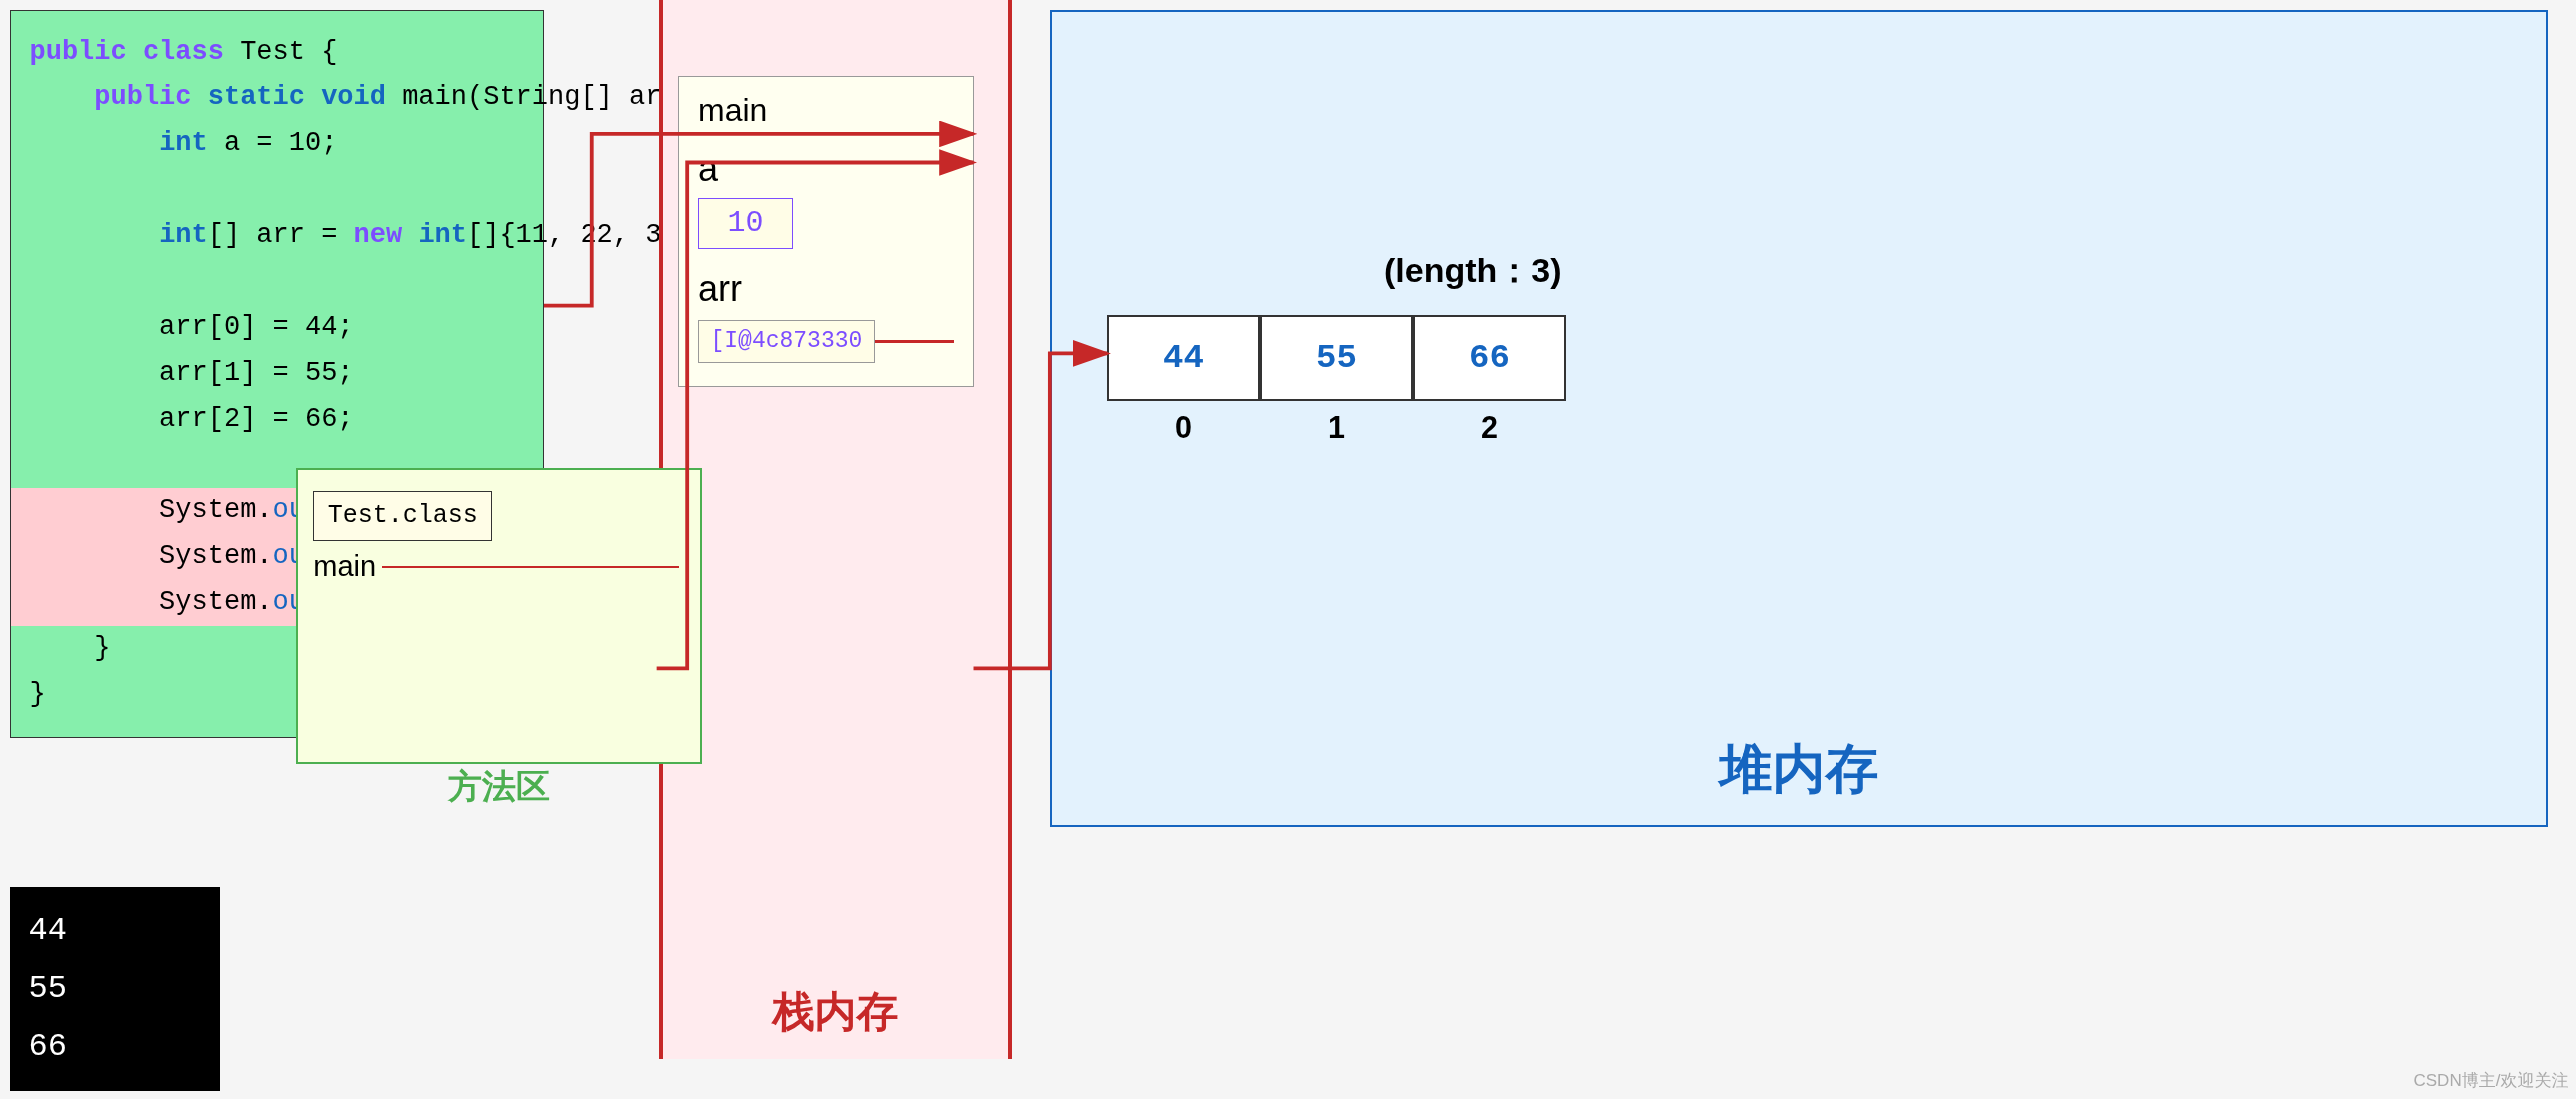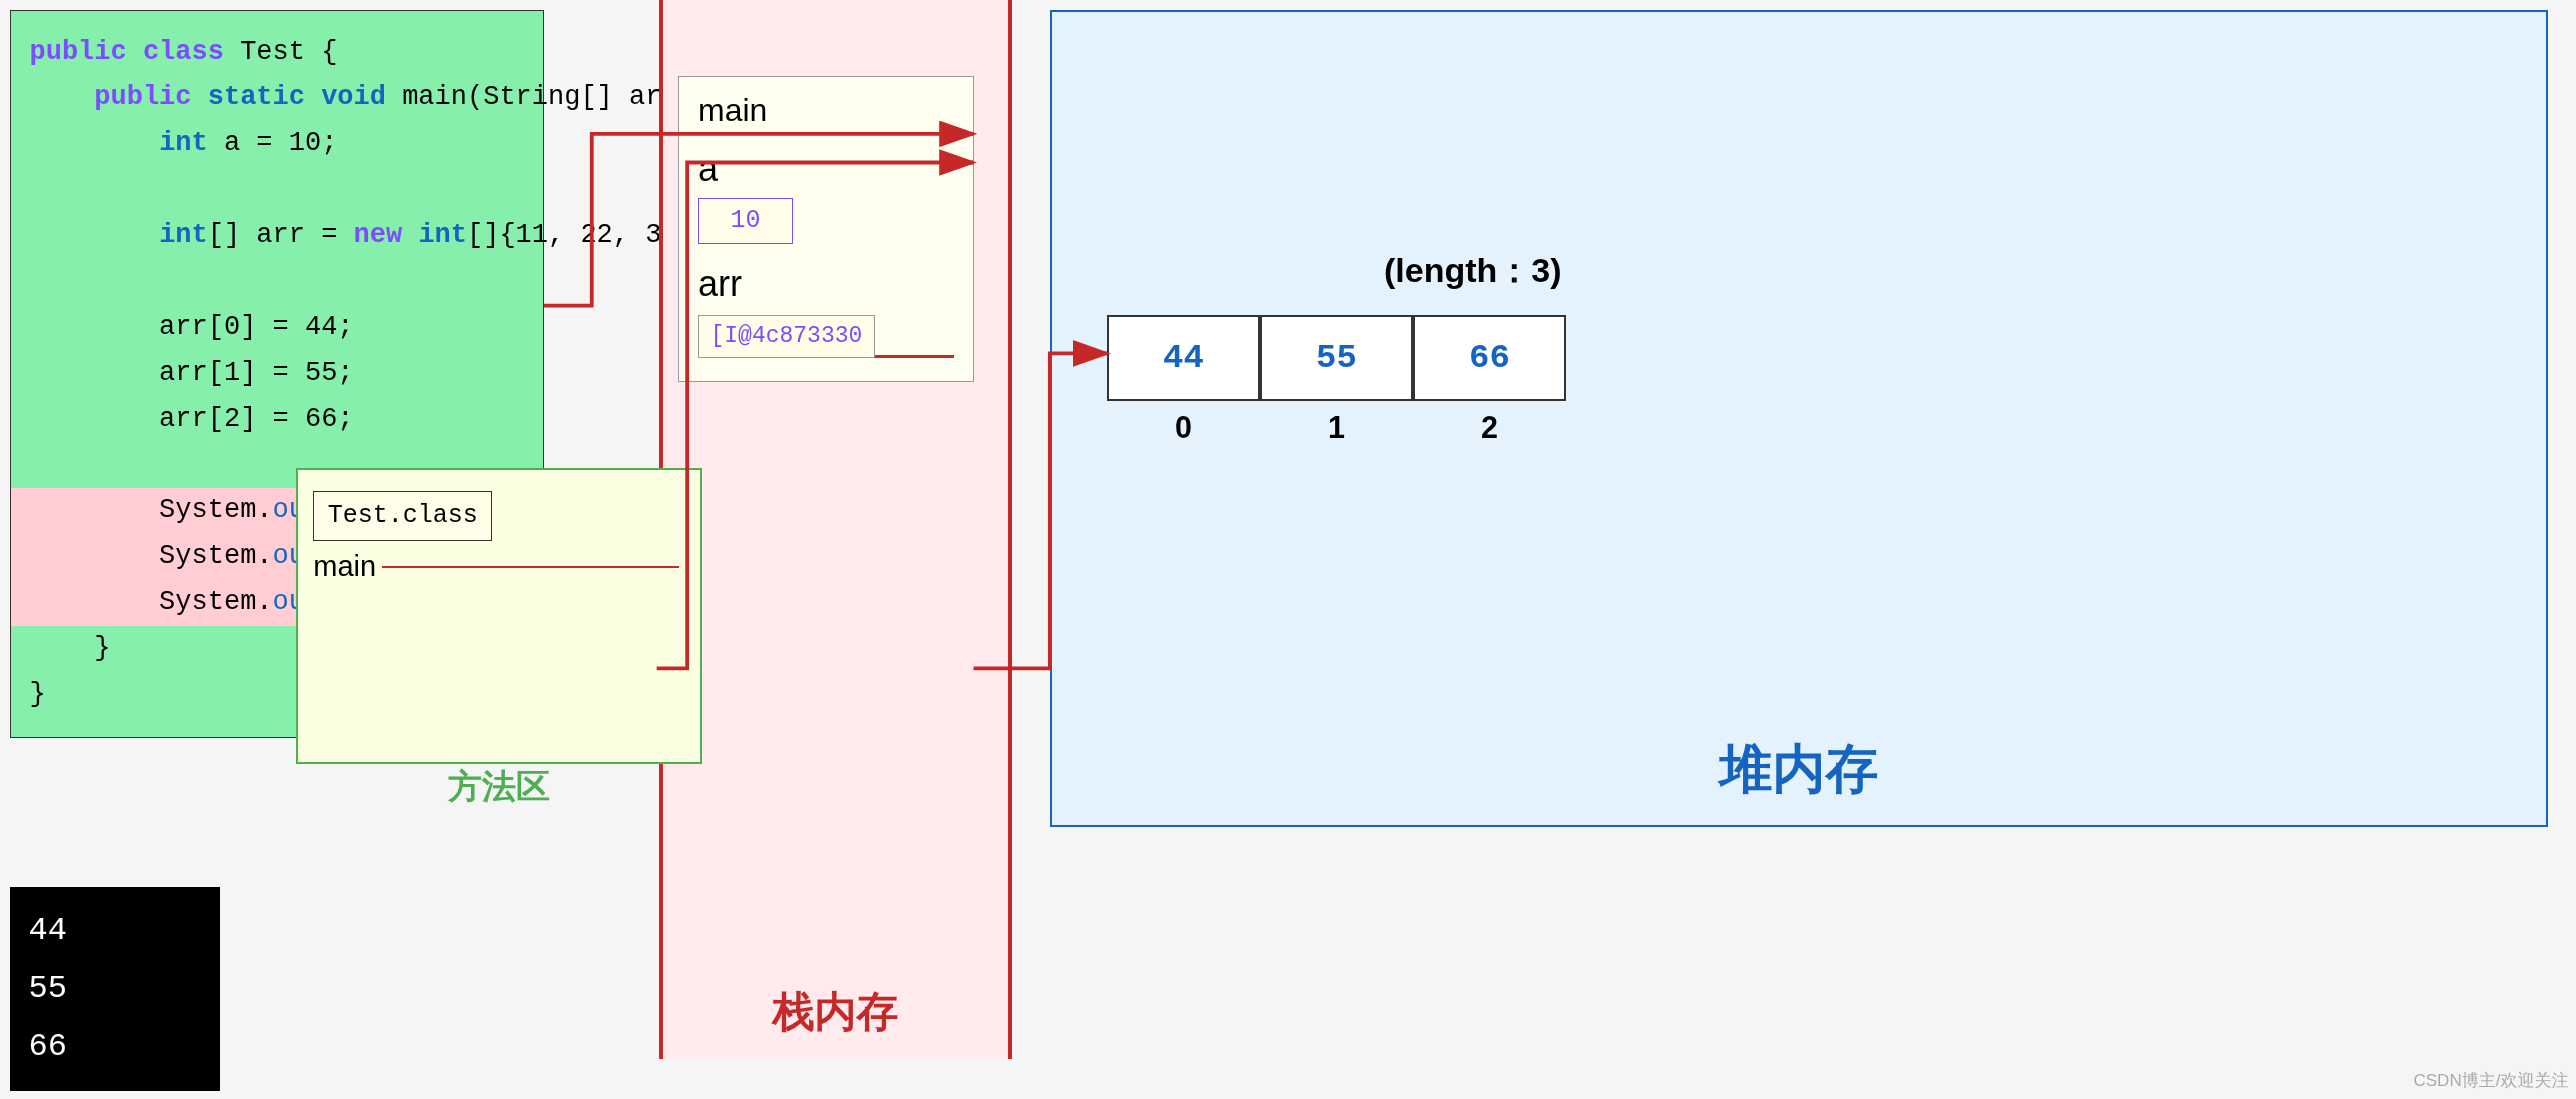--- a/index.html
+++ b/index.html
@@ -132,31 +132,31 @@
     }
     .var-name {
       font-size: 36px;
       font-family: sans-serif;
       margin-bottom: 7.6px;
     }
     .var-box {
       border: 1.9px solid #999;
       padding: 7.6px 19px;
       background: #fffff0;
-      font-size: 25px;
+      font-size: 30px;
       display: inline-block;
       min-width: 95px;
       text-align: center;
       margin-bottom: 19px;
     }
     .var-box.purple { color: #7c4dff; border-color: #7c4dff; }
     .var-box.yellow-bg { background: #fffde7; }
     .arr-row {
       display: flex;
-      align-items: flex-end;
+      align-items: center;
       margin-top: 9.5px;
     }
     .arr-box {
       border: 1.9px solid #999;
       padding: 7.6px 11.5px;
       background: #fffde7;
       font-size: 23px;
       color: #7c4dff;
       display: inline-block;
       min-width: 172px;

